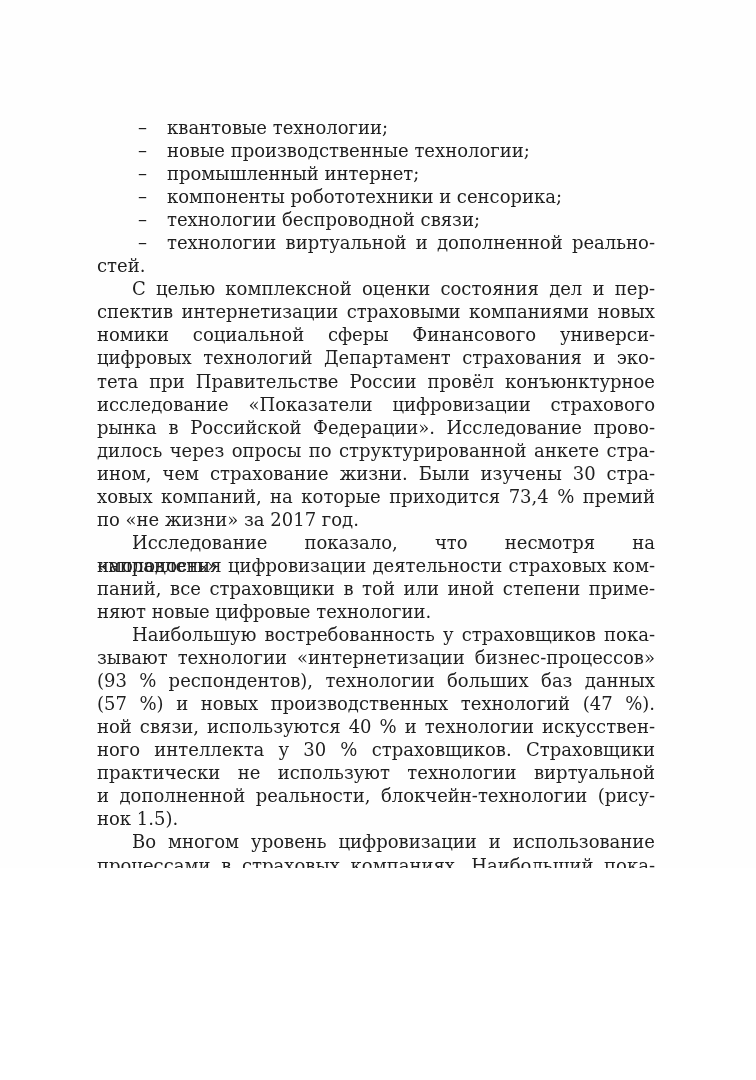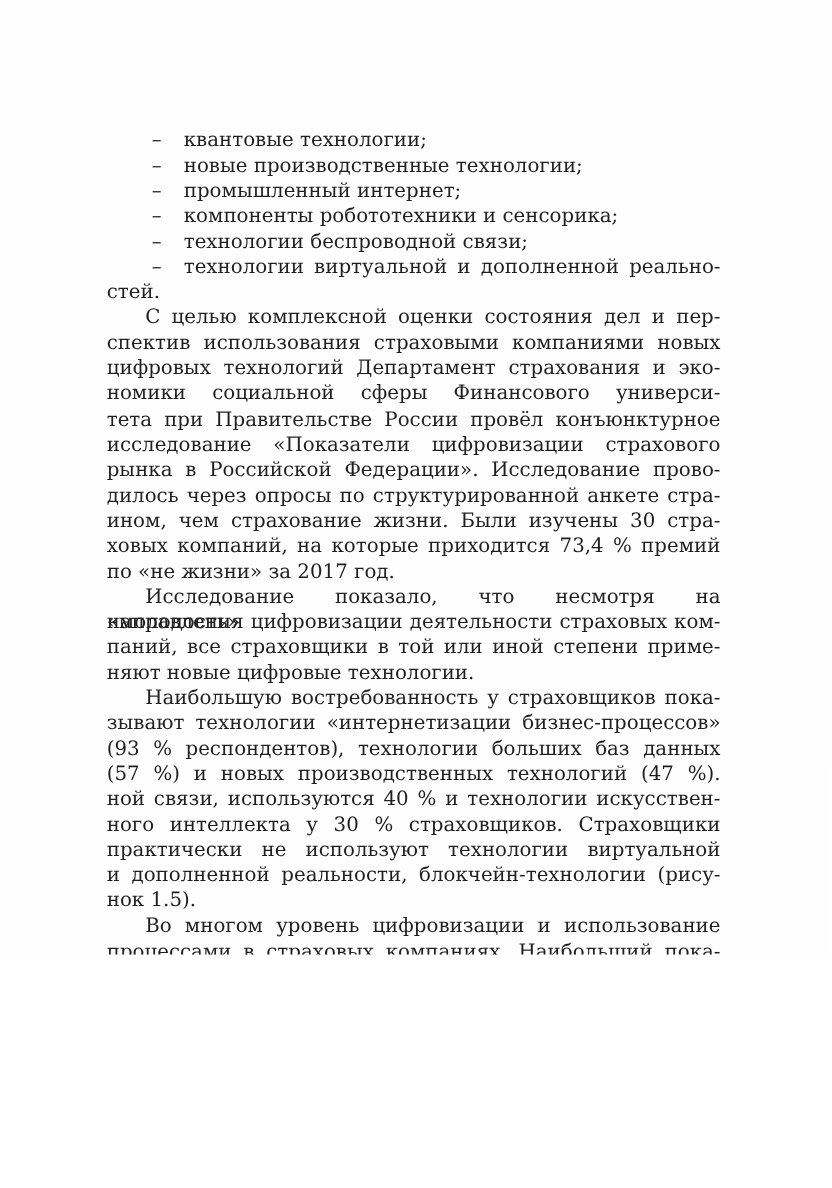--- a/index.html
+++ b/index.html
@@ -64,23 +64,23 @@
   <div class="textblock">
 
   <div class="line list"><span class="dash">–</span><span>квантовые технологии;</span></div>
       <div class="line list"><span class="dash">–</span><span>новые производственные технологии;</span></div>
       <div class="line list"><span class="dash">–</span><span>промышленный интернет;</span></div>
       <div class="line list"><span class="dash">–</span><span>компоненты робототехники и сенсорика;</span></div>
       <div class="line list"><span class="dash">–</span><span>технологии беспроводной связи;</span></div>
       <div class="line just list"><span class="dash">–</span><span>технологии виртуальной и дополненной реально-</span></div>
       <div class="line">стей.</div>
       <div class="line just para">С целью комплексной оценки состояния дел и пер-</div>
-      <div class="line just">спектив использования страховыми компаниями новых</div>
+      <div class="line just">спектив интернетизации страховыми компаниями новых</div>
+      <div class="line just">номики социальной сферы Финансового универси-</div>
       <div class="line just">цифровых технологий Департамент страхования и эко-</div>
-      <div class="line just">номики социальной сферы Финансового универси-</div>
       <div class="line just">тета при Правительстве России провёл конъюнктурное</div>
       <div class="line just">исследование «Показатели цифровизации страхового</div>
       <div class="line just">рынка в Российской Федерации». Исследование прово-</div>
       <div class="line just">дилось через опросы по структурированной анкете стра-</div>
       <div class="line just">ином, чем страхование жизни. Были изучены 30 стра-</div>
       <div class="line just">ховых компаний, на которые приходится 73,4 % премий</div>
       <div class="line">по «не жизни» за 2017 год.</div>
       <div class="line just para">Исследование показало, что несмотря на «молодость»</div>
       <div class="line just">направления цифровизации деятельности страховых ком-</div>
       <div class="line just">паний, все страховщики в той или иной степени приме-</div>

